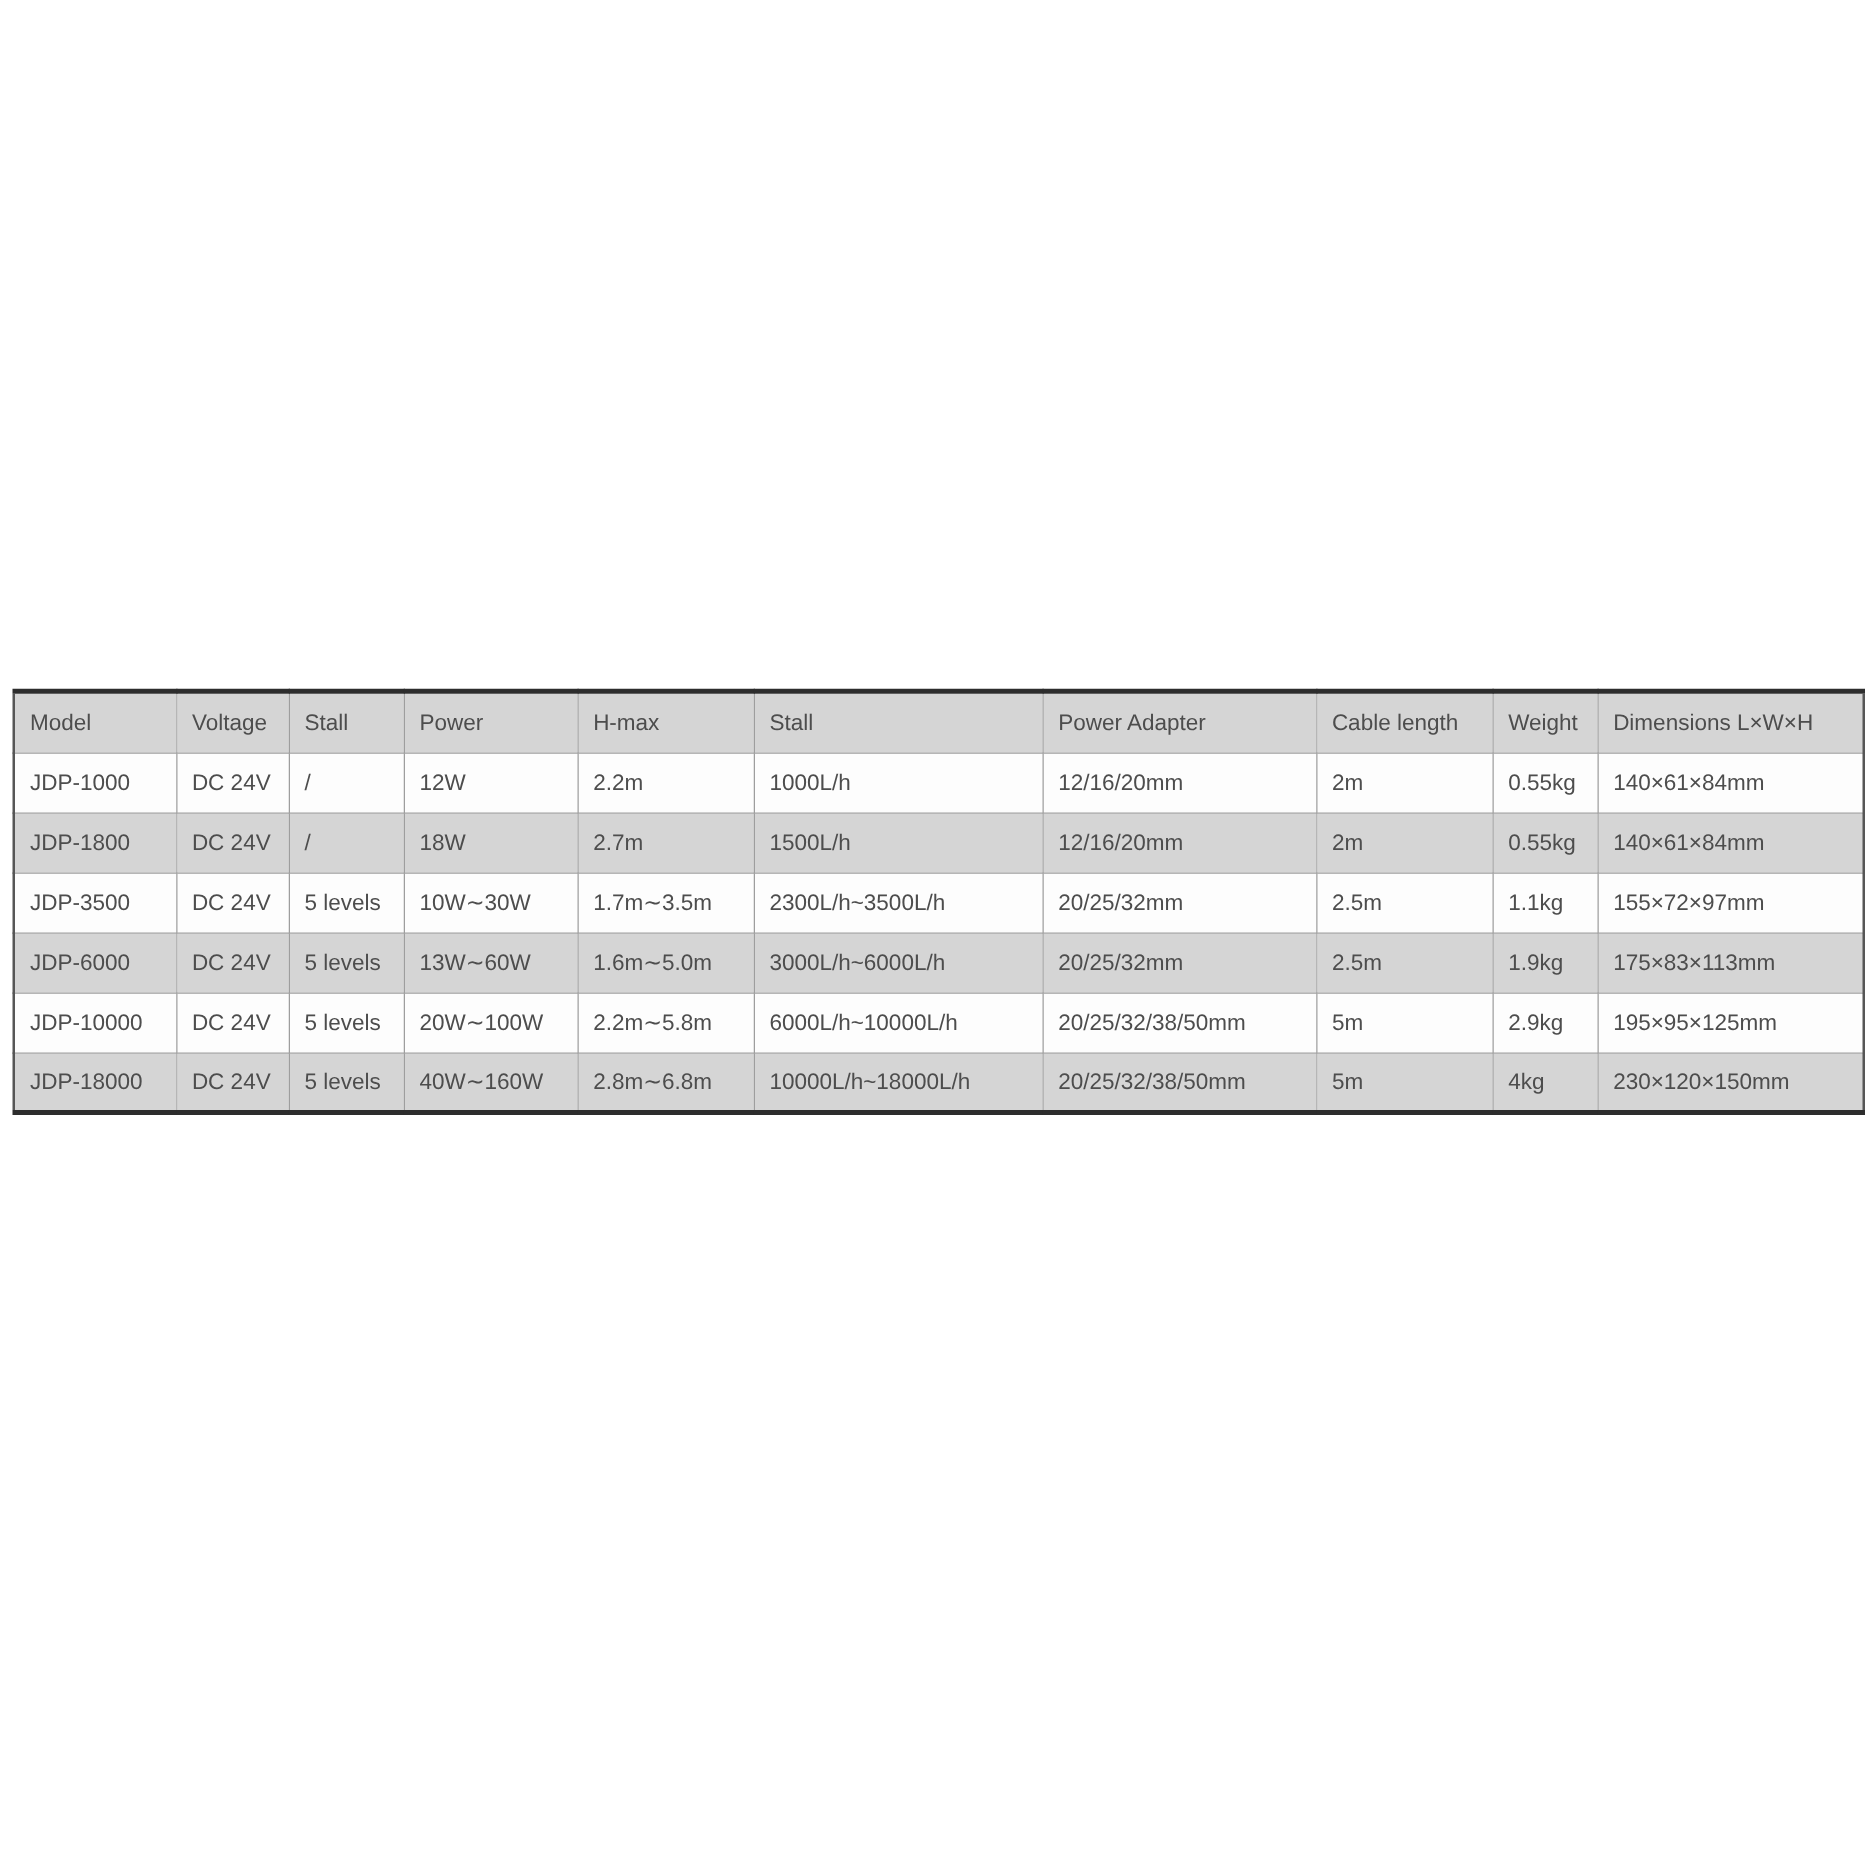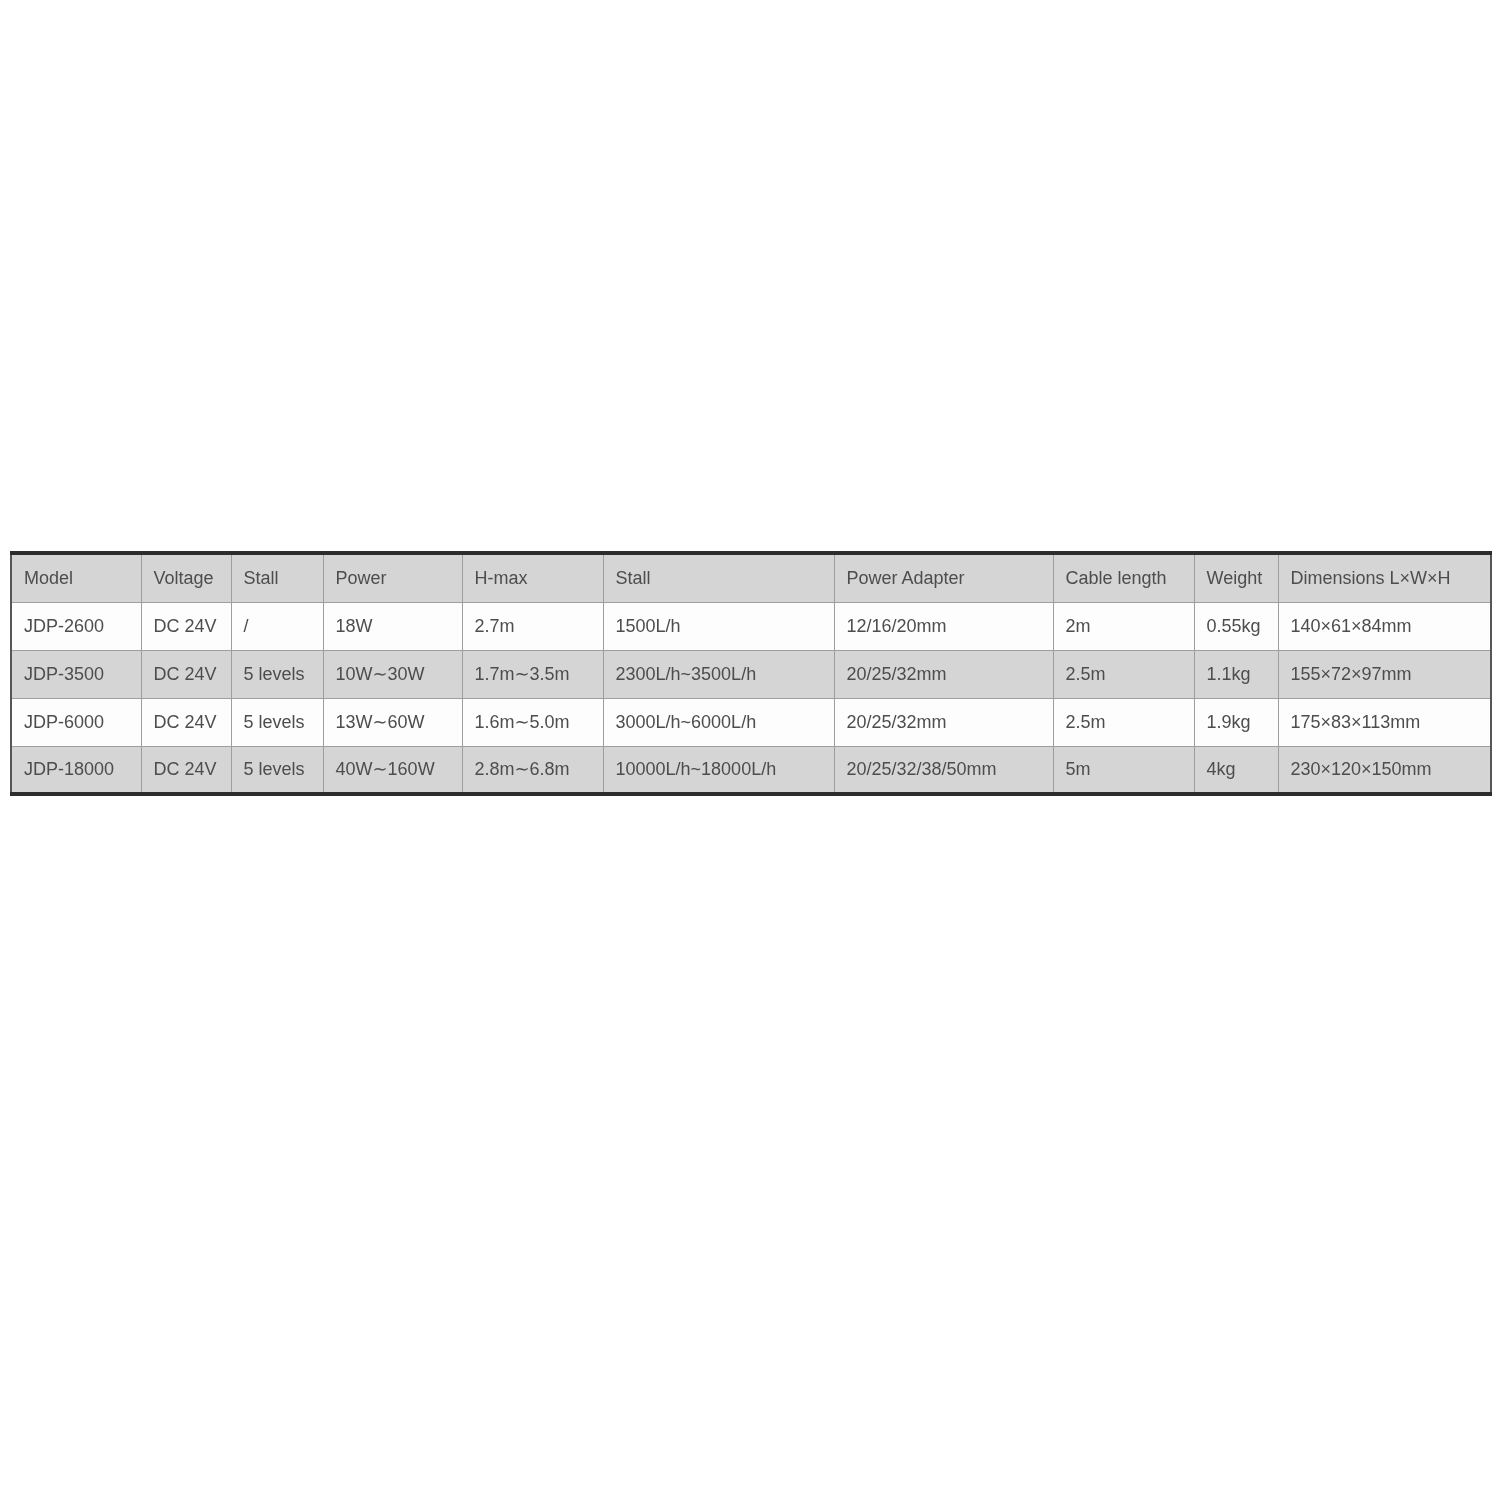--- a/index.html
+++ b/index.html
@@ -84,21 +84,33 @@
         <th>H-max</th>
         <th>Stall</th>
         <th>Power Adapter</th>
         <th>Cable length</th>
         <th>Weight</th>
         <th>Dimensions L×W×H</th>
       </tr>
     </thead>
     <tbody>
       <tr>
-        <td>JDP-2600</td>
+        <td>JDP-1000</td>
+        <td>DC 24V</td>
+        <td>/</td>
+        <td>12W</td>
+        <td>2.2m</td>
+        <td>1000L/h</td>
+        <td>12/16/20mm</td>
+        <td>2m</td>
+        <td>0.55kg</td>
+        <td>140×61×84mm</td>
+      </tr>
+      <tr>
+        <td>JDP-1800</td>
         <td>DC 24V</td>
         <td>/</td>
         <td>18W</td>
         <td>2.7m</td>
         <td>1500L/h</td>
         <td>12/16/20mm</td>
         <td>2m</td>
         <td>0.55kg</td>
         <td>140×61×84mm</td>
       </tr>
@@ -120,20 +132,32 @@
         <td>5 levels</td>
         <td>13W∼60W</td>
         <td>1.6m∼5.0m</td>
         <td>3000L/h~6000L/h</td>
         <td>20/25/32mm</td>
         <td>2.5m</td>
         <td>1.9kg</td>
         <td>175×83×113mm</td>
       </tr>
       <tr>
+        <td>JDP-10000</td>
+        <td>DC 24V</td>
+        <td>5 levels</td>
+        <td>20W∼100W</td>
+        <td>2.2m∼5.8m</td>
+        <td>6000L/h~10000L/h</td>
+        <td>20/25/32/38/50mm</td>
+        <td>5m</td>
+        <td>2.9kg</td>
+        <td>195×95×125mm</td>
+      </tr>
+      <tr>
         <td>JDP-18000</td>
         <td>DC 24V</td>
         <td>5 levels</td>
         <td>40W∼160W</td>
         <td>2.8m∼6.8m</td>
         <td>10000L/h~18000L/h</td>
         <td>20/25/32/38/50mm</td>
         <td>5m</td>
         <td>4kg</td>
         <td>230×120×150mm</td>

